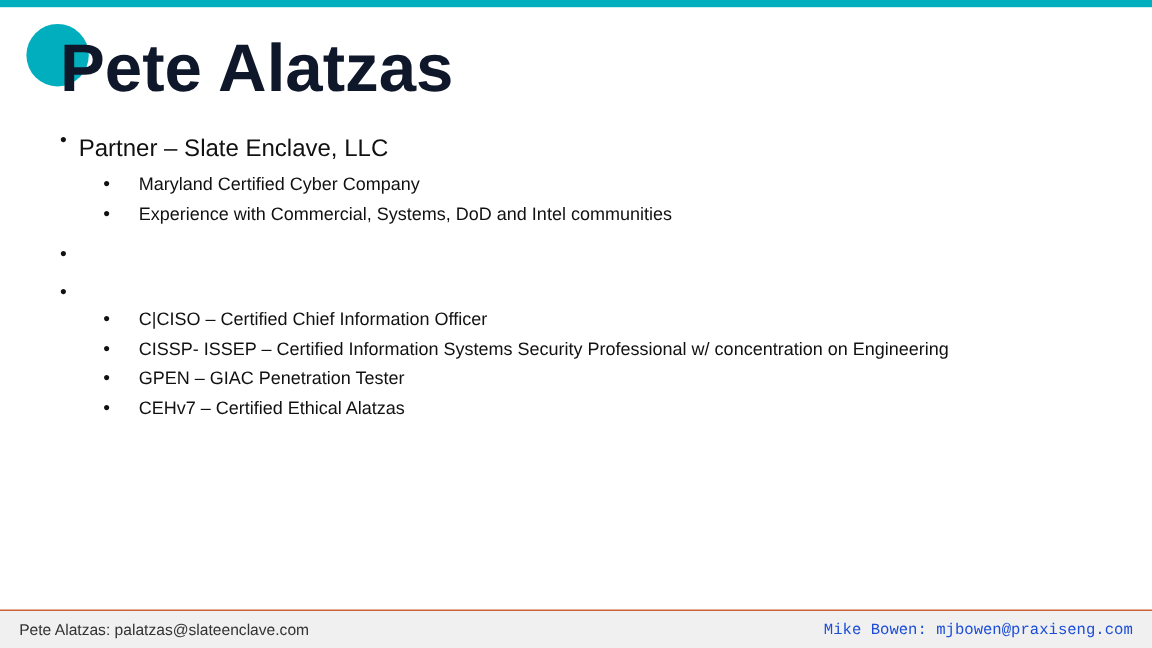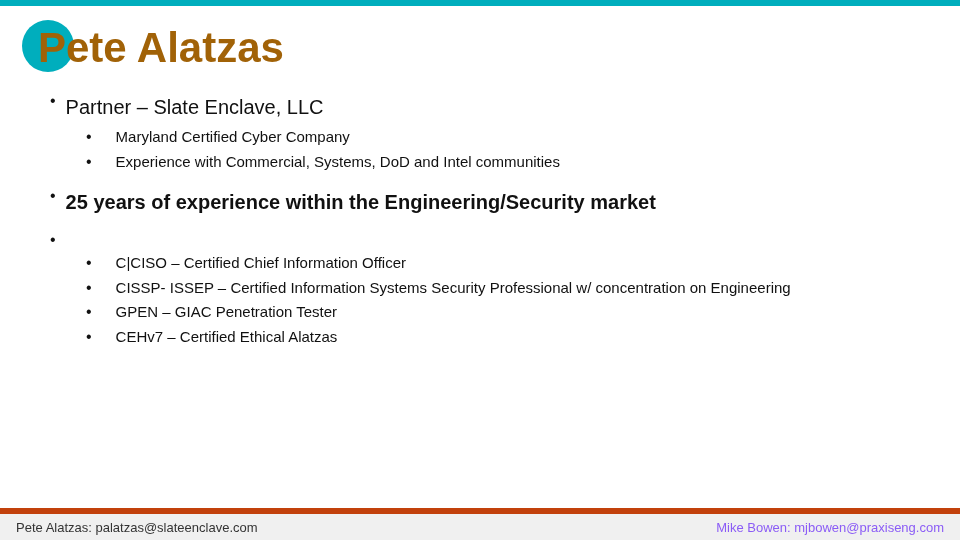--- a/index.html
+++ b/index.html
@@ -36,24 +36,24 @@
       width: 52px;
       height: 52px;
       border-radius: 50%;
       background: #00AEBD;
       position: absolute;
       left: 22px;
       top: 14px;
     }
 
     .page-title {
-      font-size: 42px;
+      font-size: 56px;
       font-weight: bold;
-      color: #a16207;
-      margin-left: 8px;
+      color: #0f172a;
+      margin-left: 20px;
       position: relative;
       z-index: 1;
     }
 
     
     .main-content {
       padding: 10px 50px 10px 50px;
     }
 
     .bullet-section {
@@ -110,35 +110,36 @@
     }
 
     
     .footer {
       position: absolute;
       bottom: 0;
       left: 0;
       right: 0;
       height: 32px;
       background: #f0f0f0;
-      border-top: 6px solid #c2410c;
+      border-top: 1px solid #c2410c;
       display: flex;
       align-items: center;
       justify-content: space-between;
       padding: 0 16px;
     }
 
     .footer-left {
       font-size: 13px;
       color: #333333;
     }
 
     .footer-right {
       font-size: 13px;
-      color: #8b5cf6;
+      color: #1d4ed8;
+      font-family: Liberation Mono, monospace;
     }
   </style>
 </head>
 <body>
 
 <div class="top-bar"></div>
 
 <div class="title-section">
   <div class="title-circle"></div>
   <h1 class="page-title">Pete Alatzas</h1>
@@ -159,21 +160,20 @@
       <div class="sub-bullet">
         <span class="sub-dot">•</span>
         <span class="sub-bullet-text">Experience with Commercial, Systems, DoD and Intel communities</span>
       </div>
     </div>
   </div>
 
   <div class="bullet-section">
     <div class="bullet-primary">
       <span class="bullet-dot">•</span>
-      <span class="bullet-primary-text bold">25 years of experience within the Engineering/Security market</span>
     </div>
   </div>
 
   <div class="bullet-section">
     <div class="bullet-primary">
       <span class="bullet-dot">•</span>
     </div>
     <div class="sub-bullets">
       <div class="sub-bullet">
         <span class="sub-dot">•</span>

